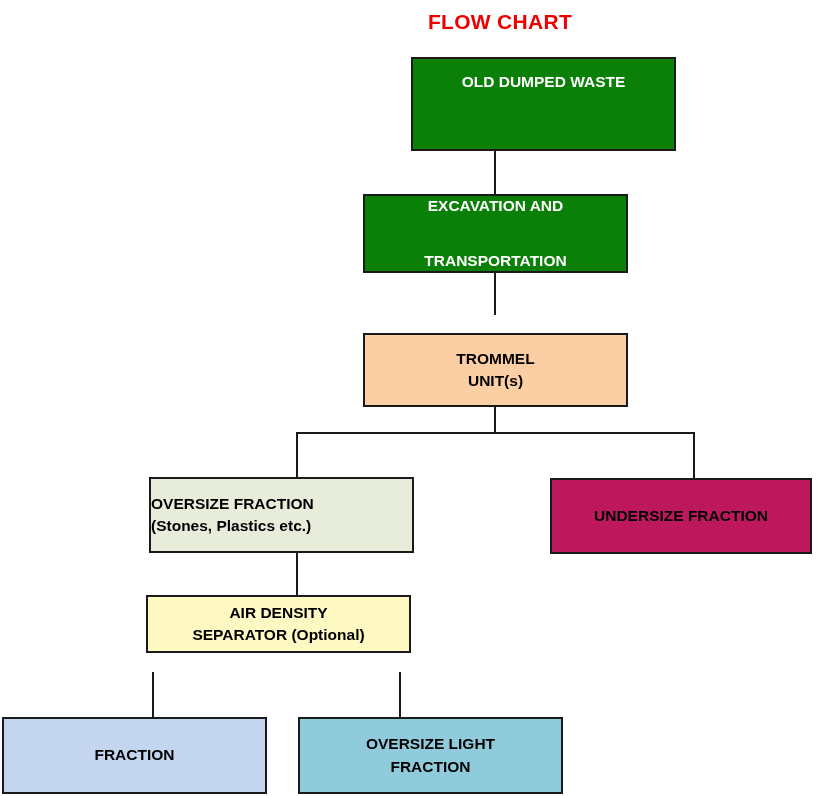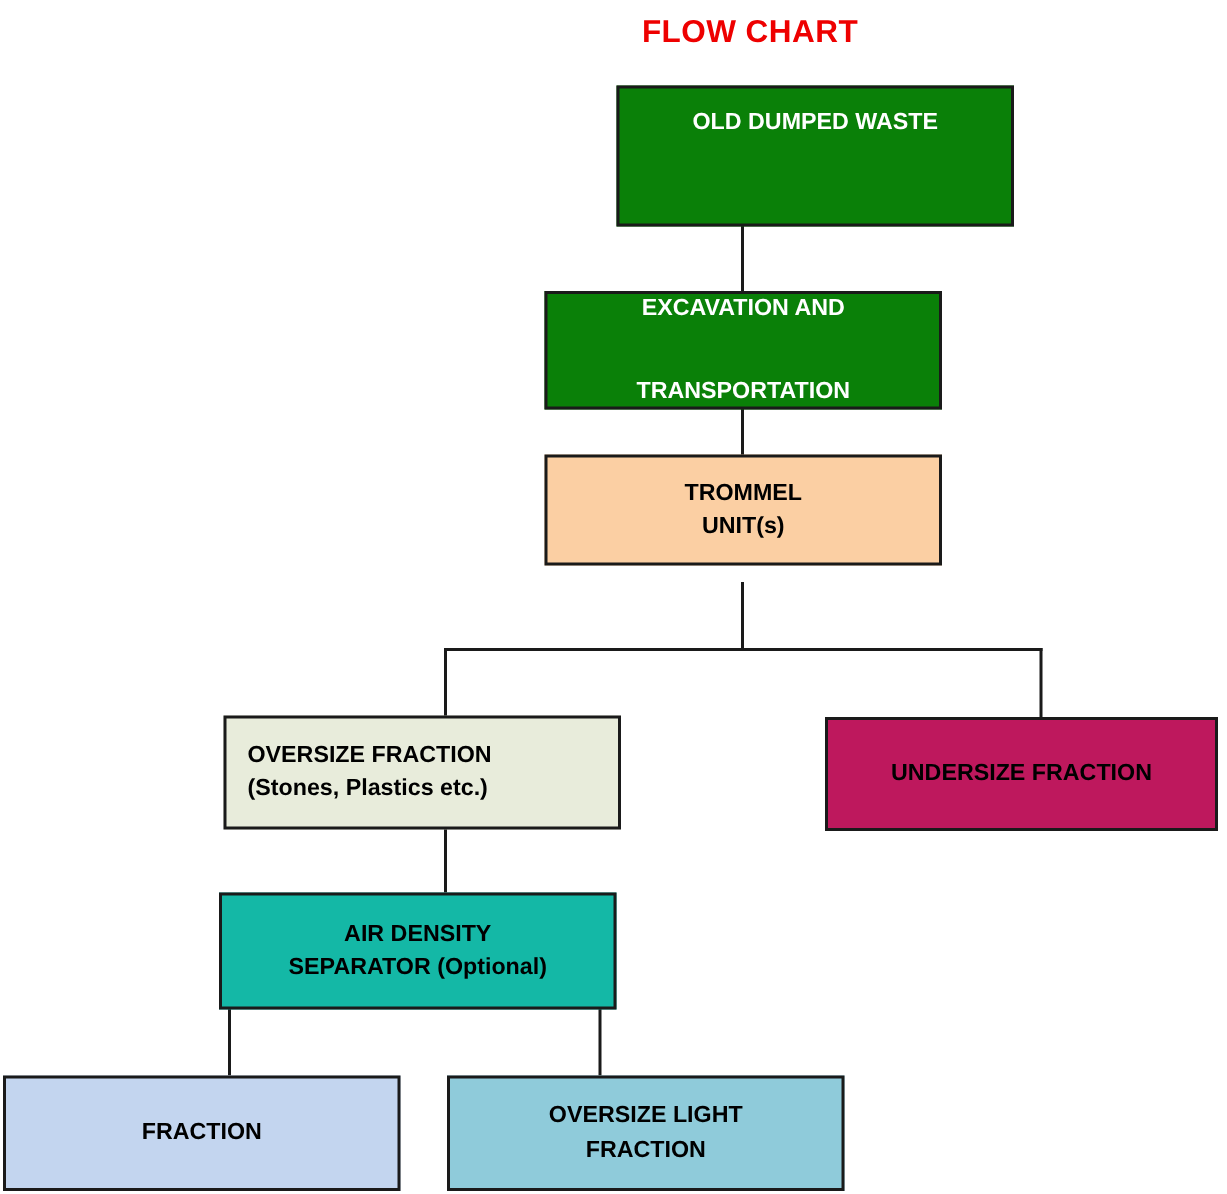--- a/index.html
+++ b/index.html
@@ -50,21 +50,20 @@
     white-space: pre;
   }
   .node.align-top {
     justify-content: flex-start;
     padding-top: 12px;
     margin-left: 48px;
   }
   .node.align-left {
     align-items: flex-start;
     text-align: left;
-    padding-left: 14px;
   }
   .node .line-1, .node .line-2 {
     display: block;
   }
   .connector {
     position: absolute;
     background: #1a1a1a;
   }
   .connector.v { width: 2px; }
   .connector.h { height: 2px; }
@@ -92,35 +91,35 @@
 
   <div class="node align-top" style="left:363px; top:57px; width:265px; height:94px; background:#0a8008; color:#ffffff;">
     <span class="line-1">OLD DUMPED WASTE</span>
   </div>
 
   <div class="node" style="left:363px; top:194px; width:265px; height:79px; background:#0a8008; color:#ffffff;gap:32px;">
     <span class="line-1">EXCAVATION AND</span>
     <span class="line-2">TRANSPORTATION</span>
   </div>
 
-  <div class="node" style="left:363px; top:303px; width:265px; height:74px; background:#fbcfa3; color:#000000;">
+  <div class="node" style="left:363px; top:333px; width:265px; height:74px; background:#fbcfa3; color:#000000;">
     <span class="line-1">TROMMEL</span>
     <span class="line-2">UNIT(s)</span>
   </div>
 
   <div class="node align-left" style="left:149px; top:477px; width:265px; height:76px; background:#e8ecdb; color:#000000;">
     <span class="line-1">OVERSIZE FRACTION</span>
     <span class="line-2">(Stones, Plastics etc.)</span>
   </div>
 
   <div class="node" style="left:550px; top:478px; width:262px; height:76px; background:#be185d; color:#000000;">
     <span class="line-1">UNDERSIZE FRACTION</span>
   </div>
 
-  <div class="node" style="left:146px; top:595px; width:265px; height:78px; background:#14b8a6; color:#000000;">
+  <div class="node" style="left:146px; top:595px; width:265px; height:58px; background:#fef9c3; color:#000000;">
     <span class="line-1">AIR DENSITY</span>
     <span class="line-2">SEPARATOR (Optional)</span>
   </div>
 
   <div class="node" style="left:2px; top:717px; width:265px; height:77px; background:#c3d5ef; color:#000000;">
     <span class="line-2">FRACTION</span>
   </div>
 
   <div class="node" style="left:298px; top:717px; width:265px; height:77px; background:#8fcbda; color:#000000;">
     <span class="line-1">OVERSIZE LIGHT</span>

